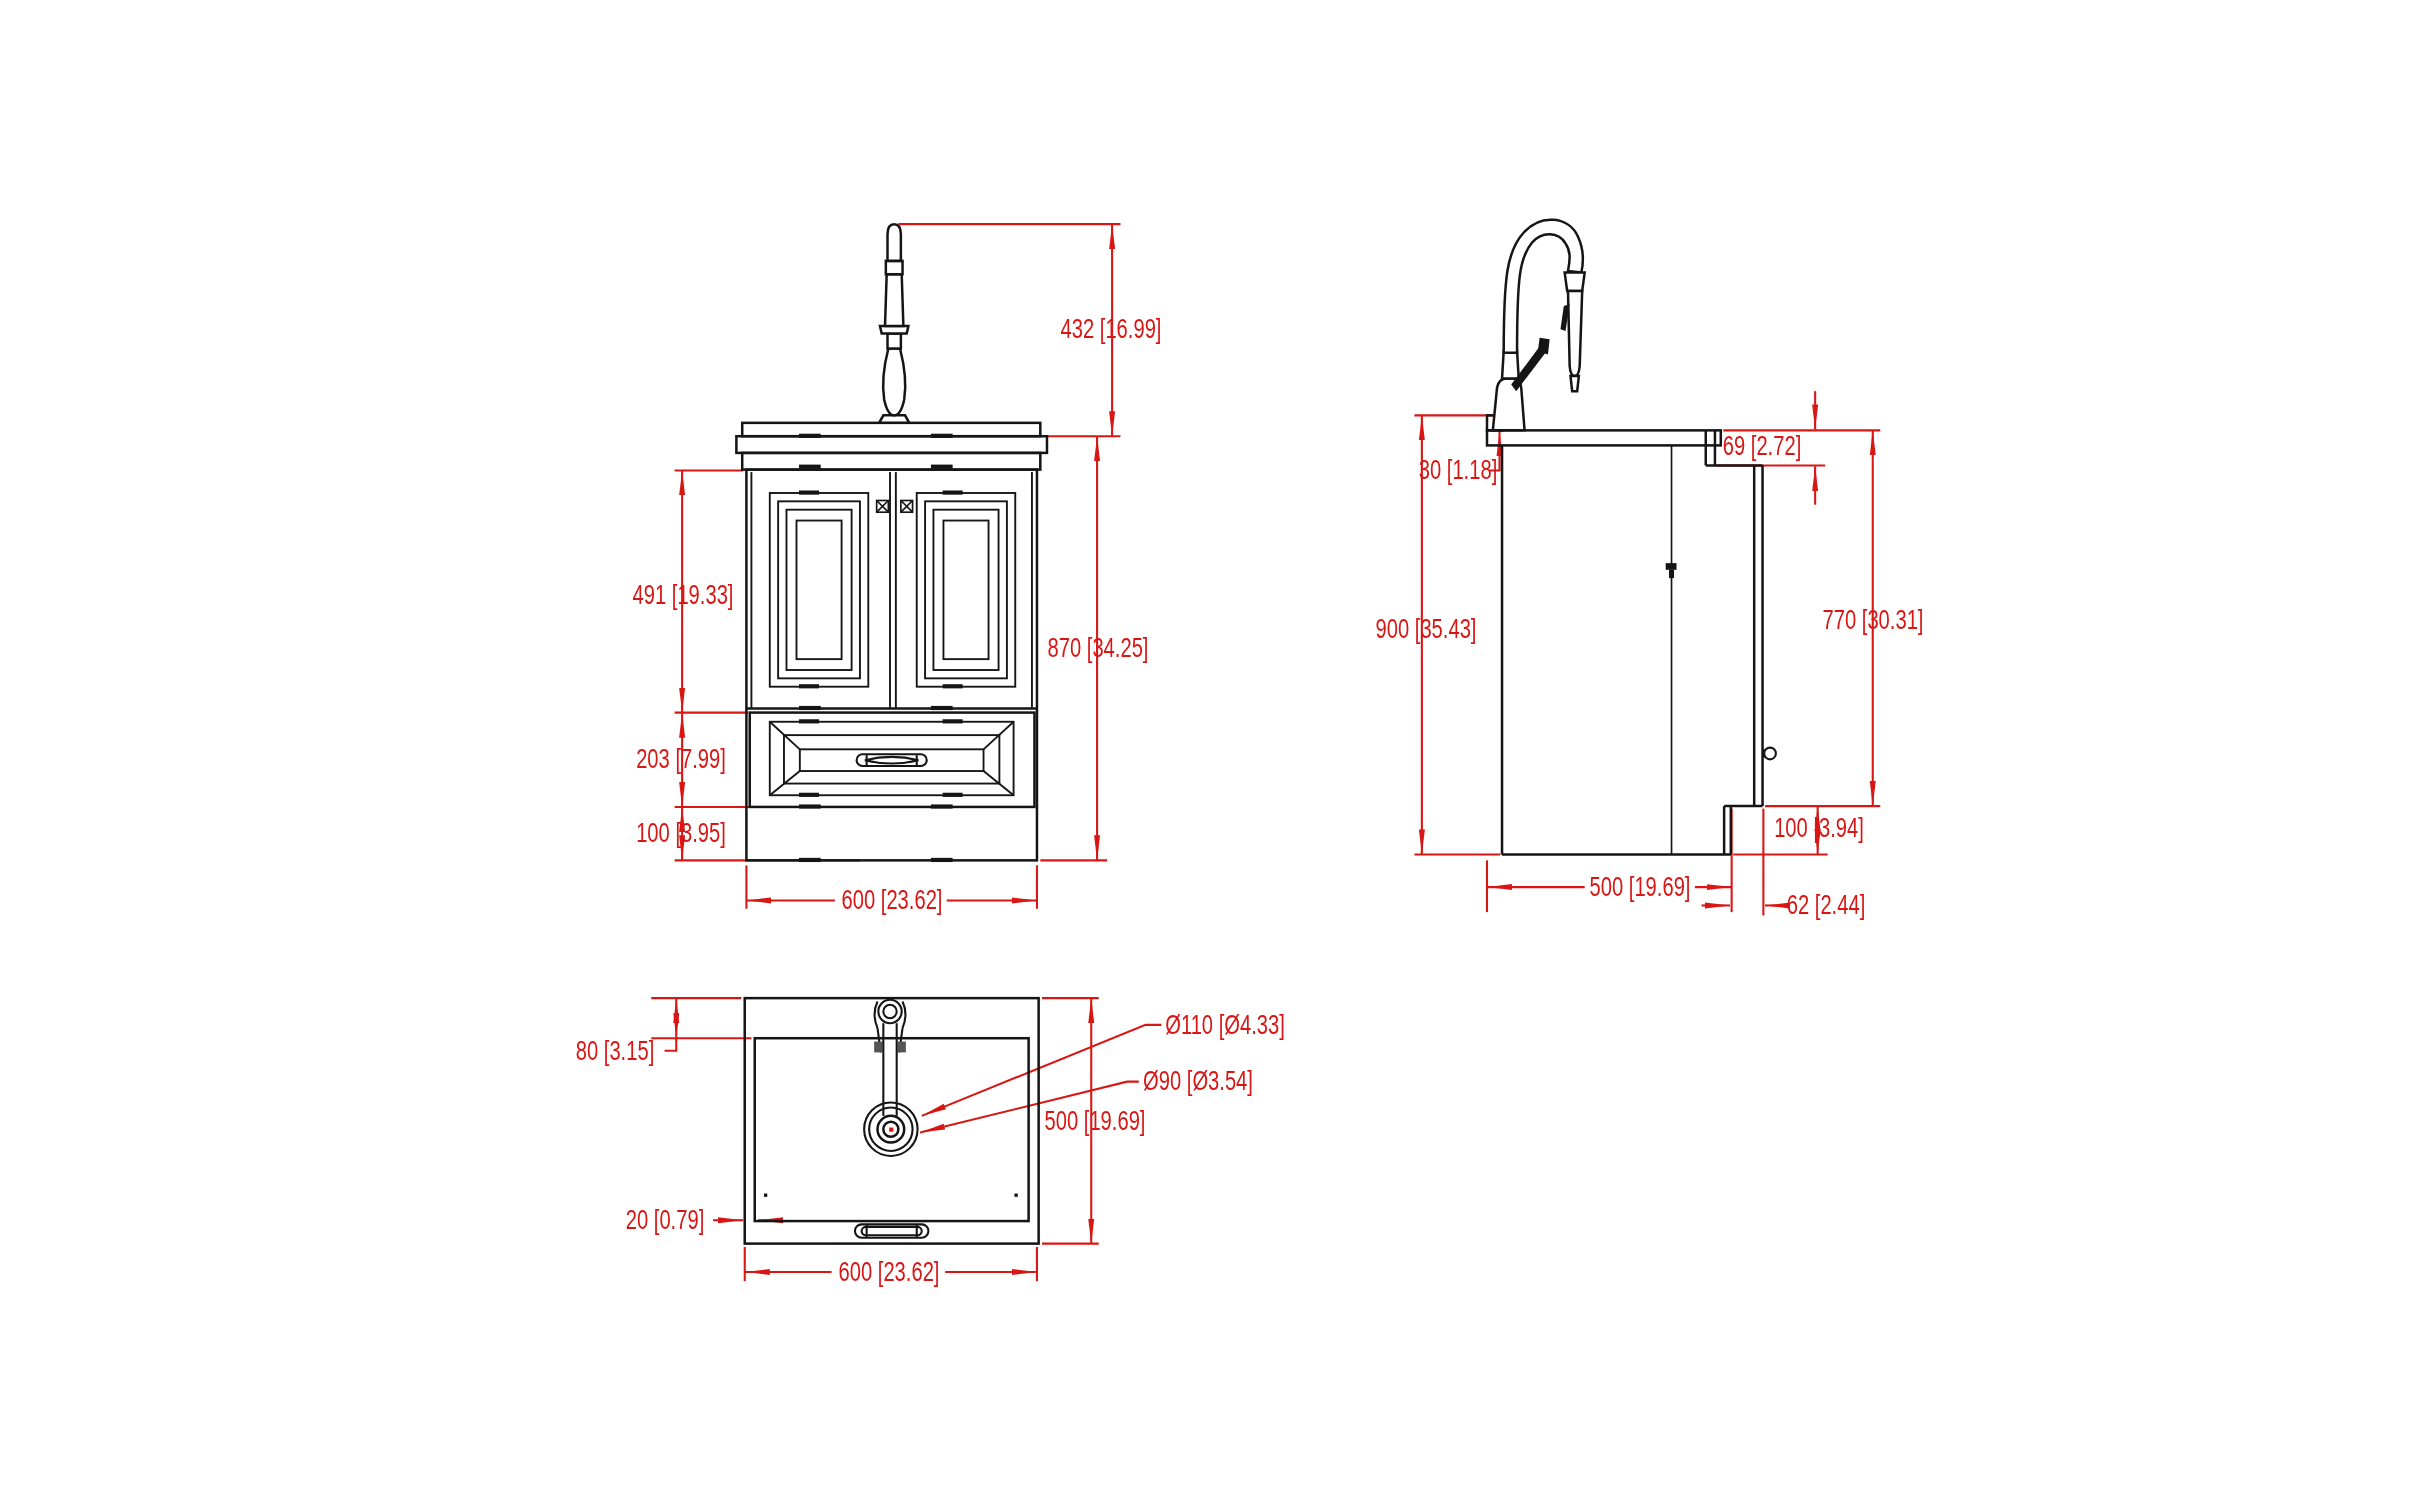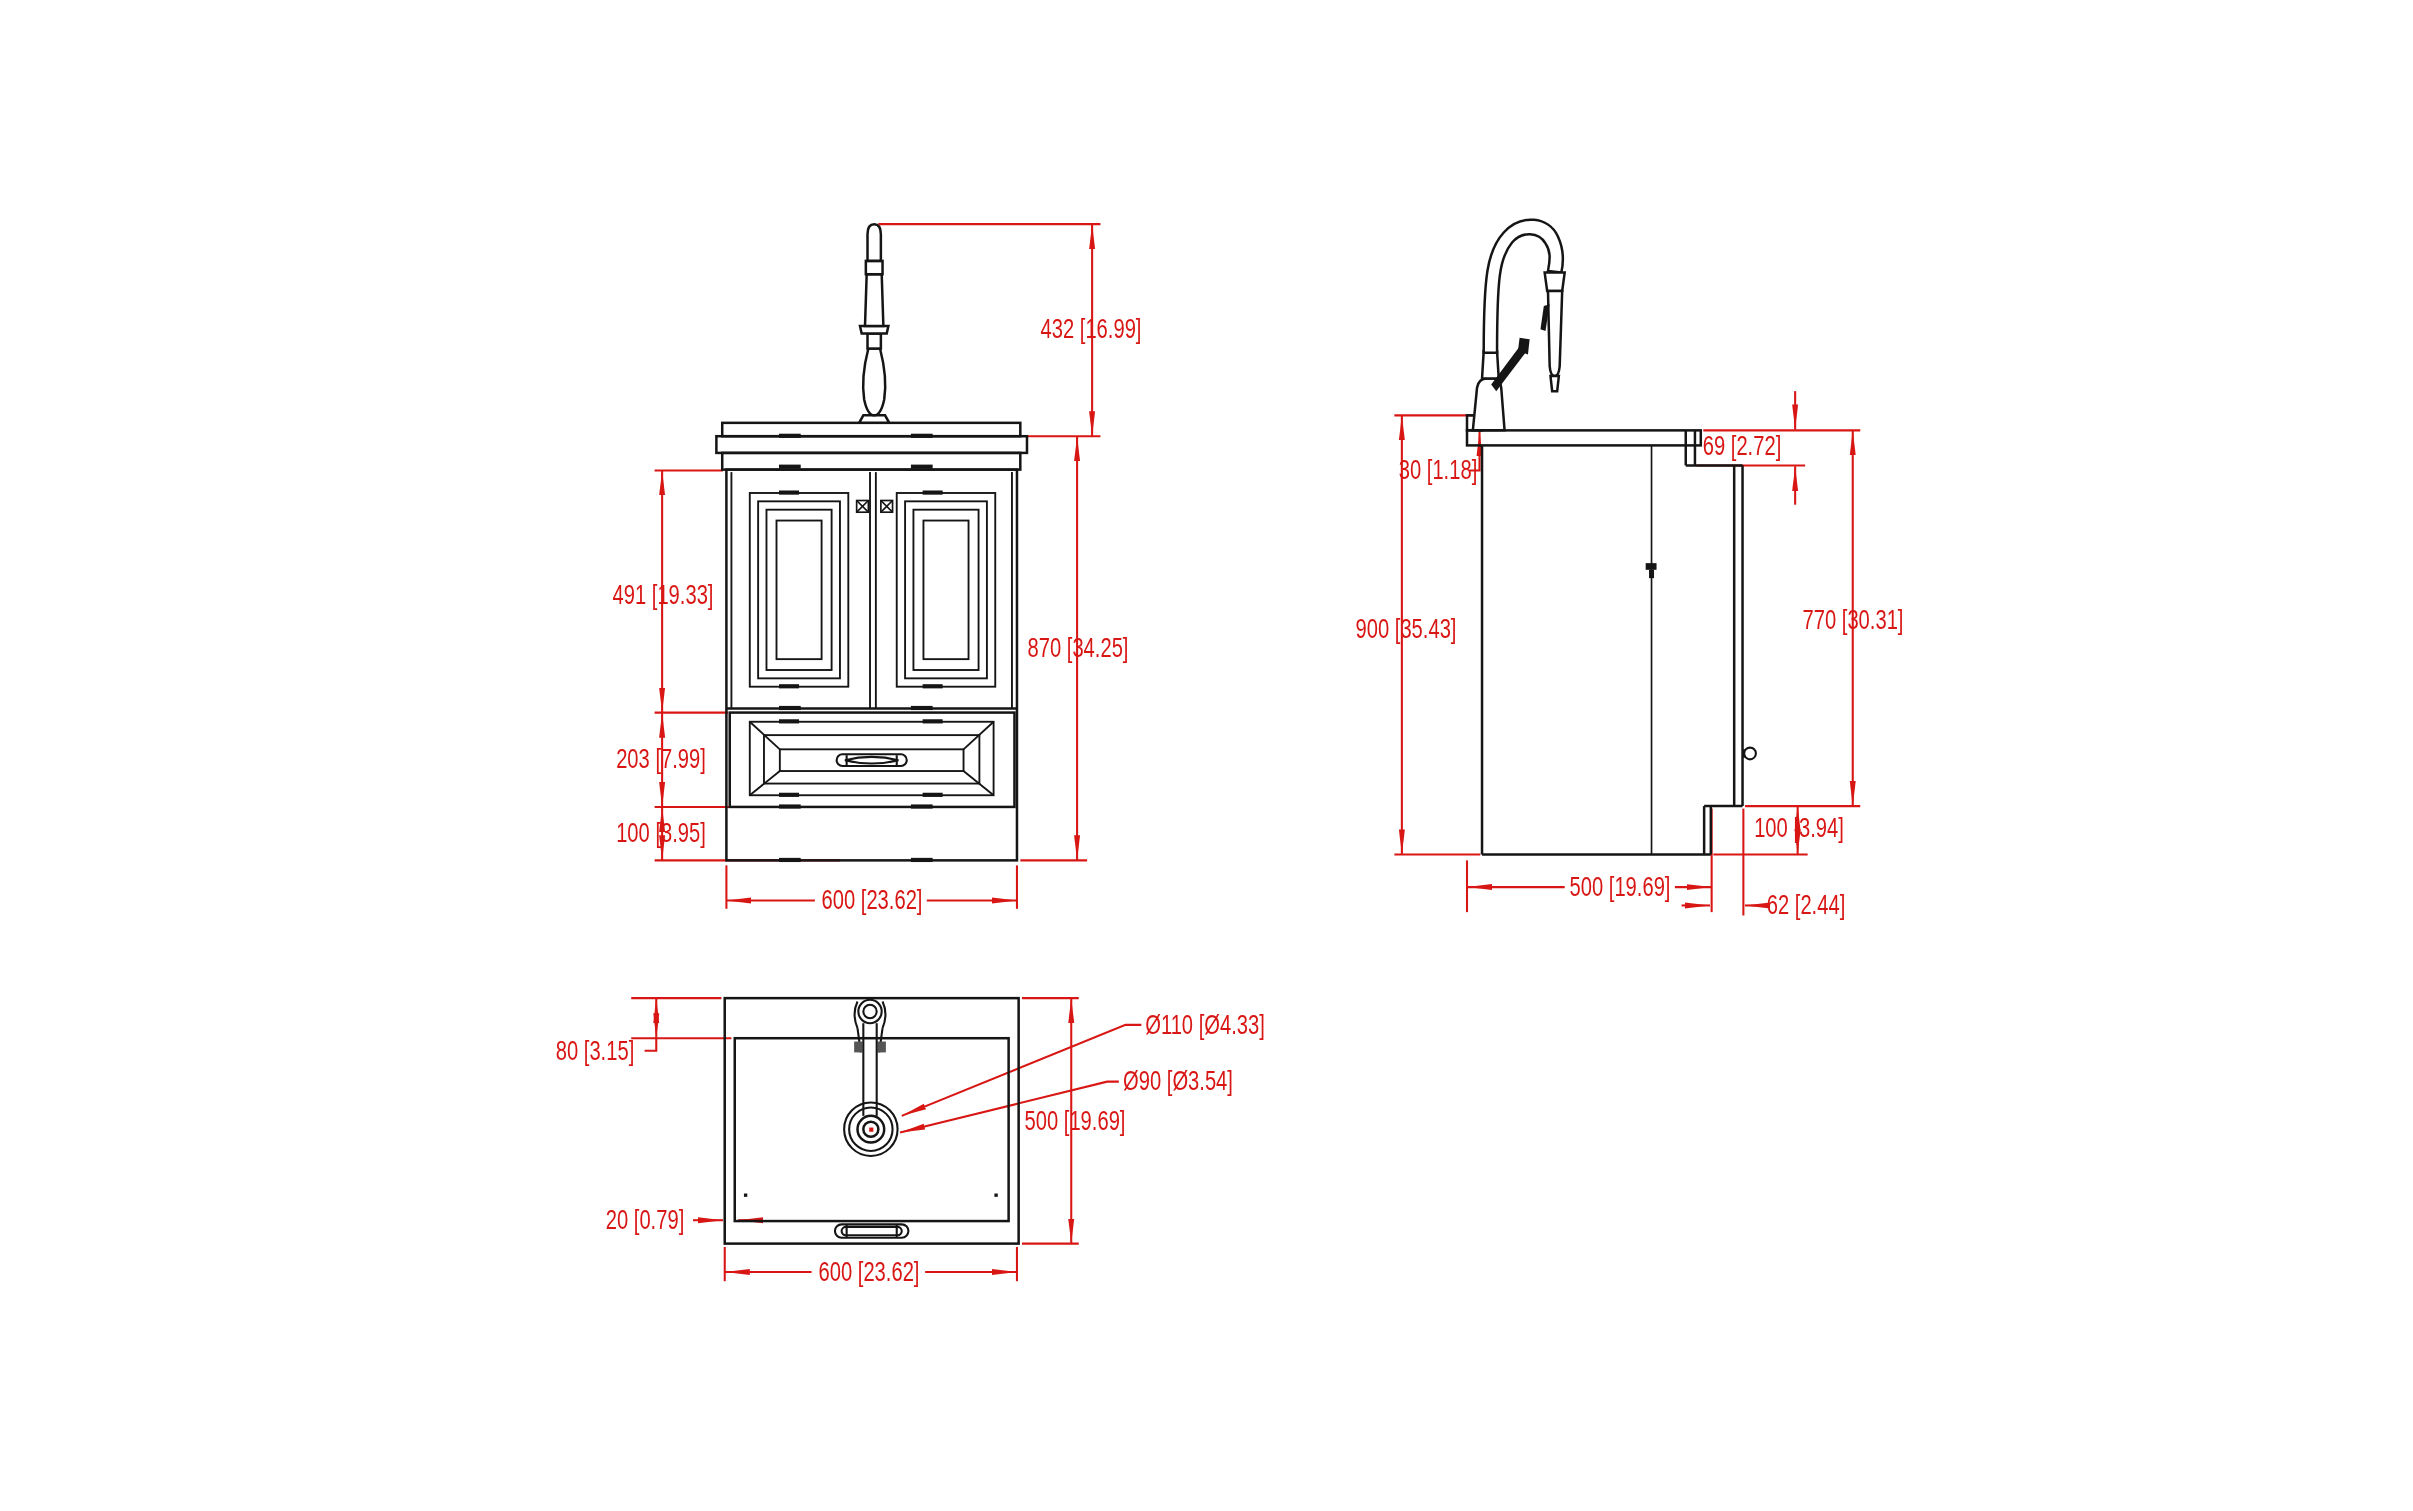--- a/index.html
+++ b/index.html
@@ -2,20 +2,21 @@
 <html style="font-size:13.4px"><head>
 <meta charset="utf-8">
 <style>
   html,body { margin:0; padding:0; background:#ffffff; }
   #canvas {
     position:relative;
     width:2095px; height:1512px;
     background:#ffffff;
     font-family:"Liberation Sans", sans-serif;
     overflow:hidden;
+    margin-left:20px;
   }
   #drawing-svg { position:absolute; left:0; top:0; }
   .dim {
     position:absolute;
     color:#d81715;
     font:28px/1.05 "Liberation Sans", sans-serif;
     transform:translate(-50%,-50%) scaleX(0.72);
     white-space:nowrap;
   }
 </style>

